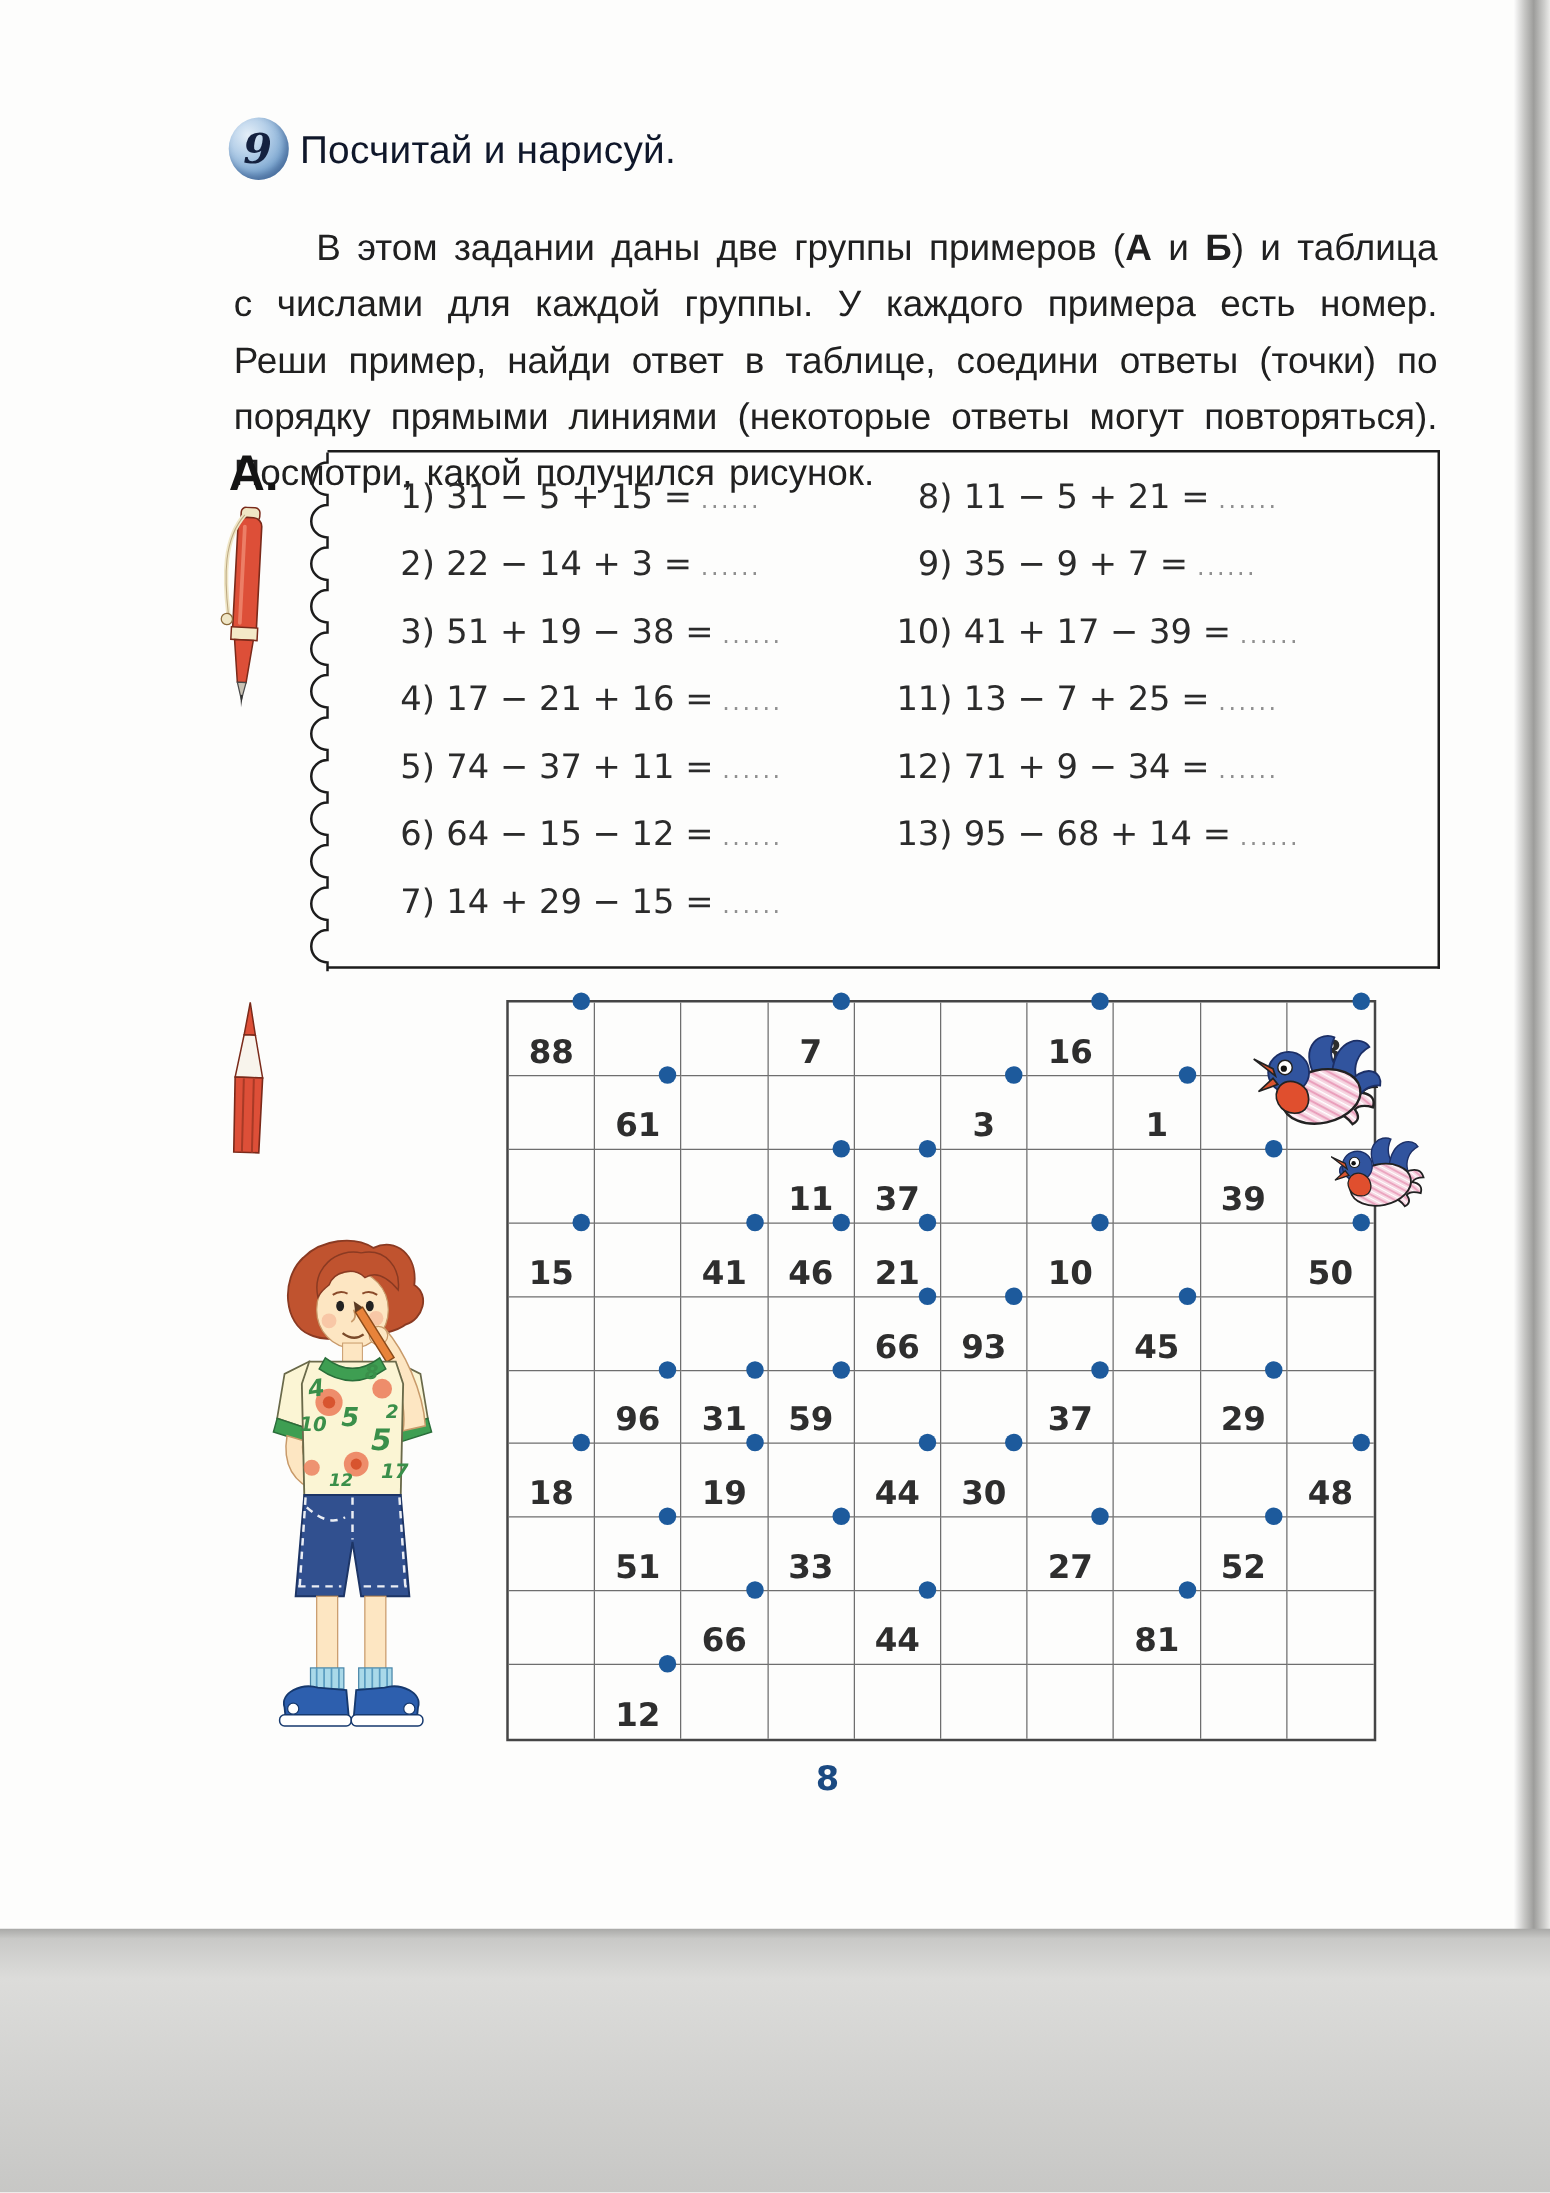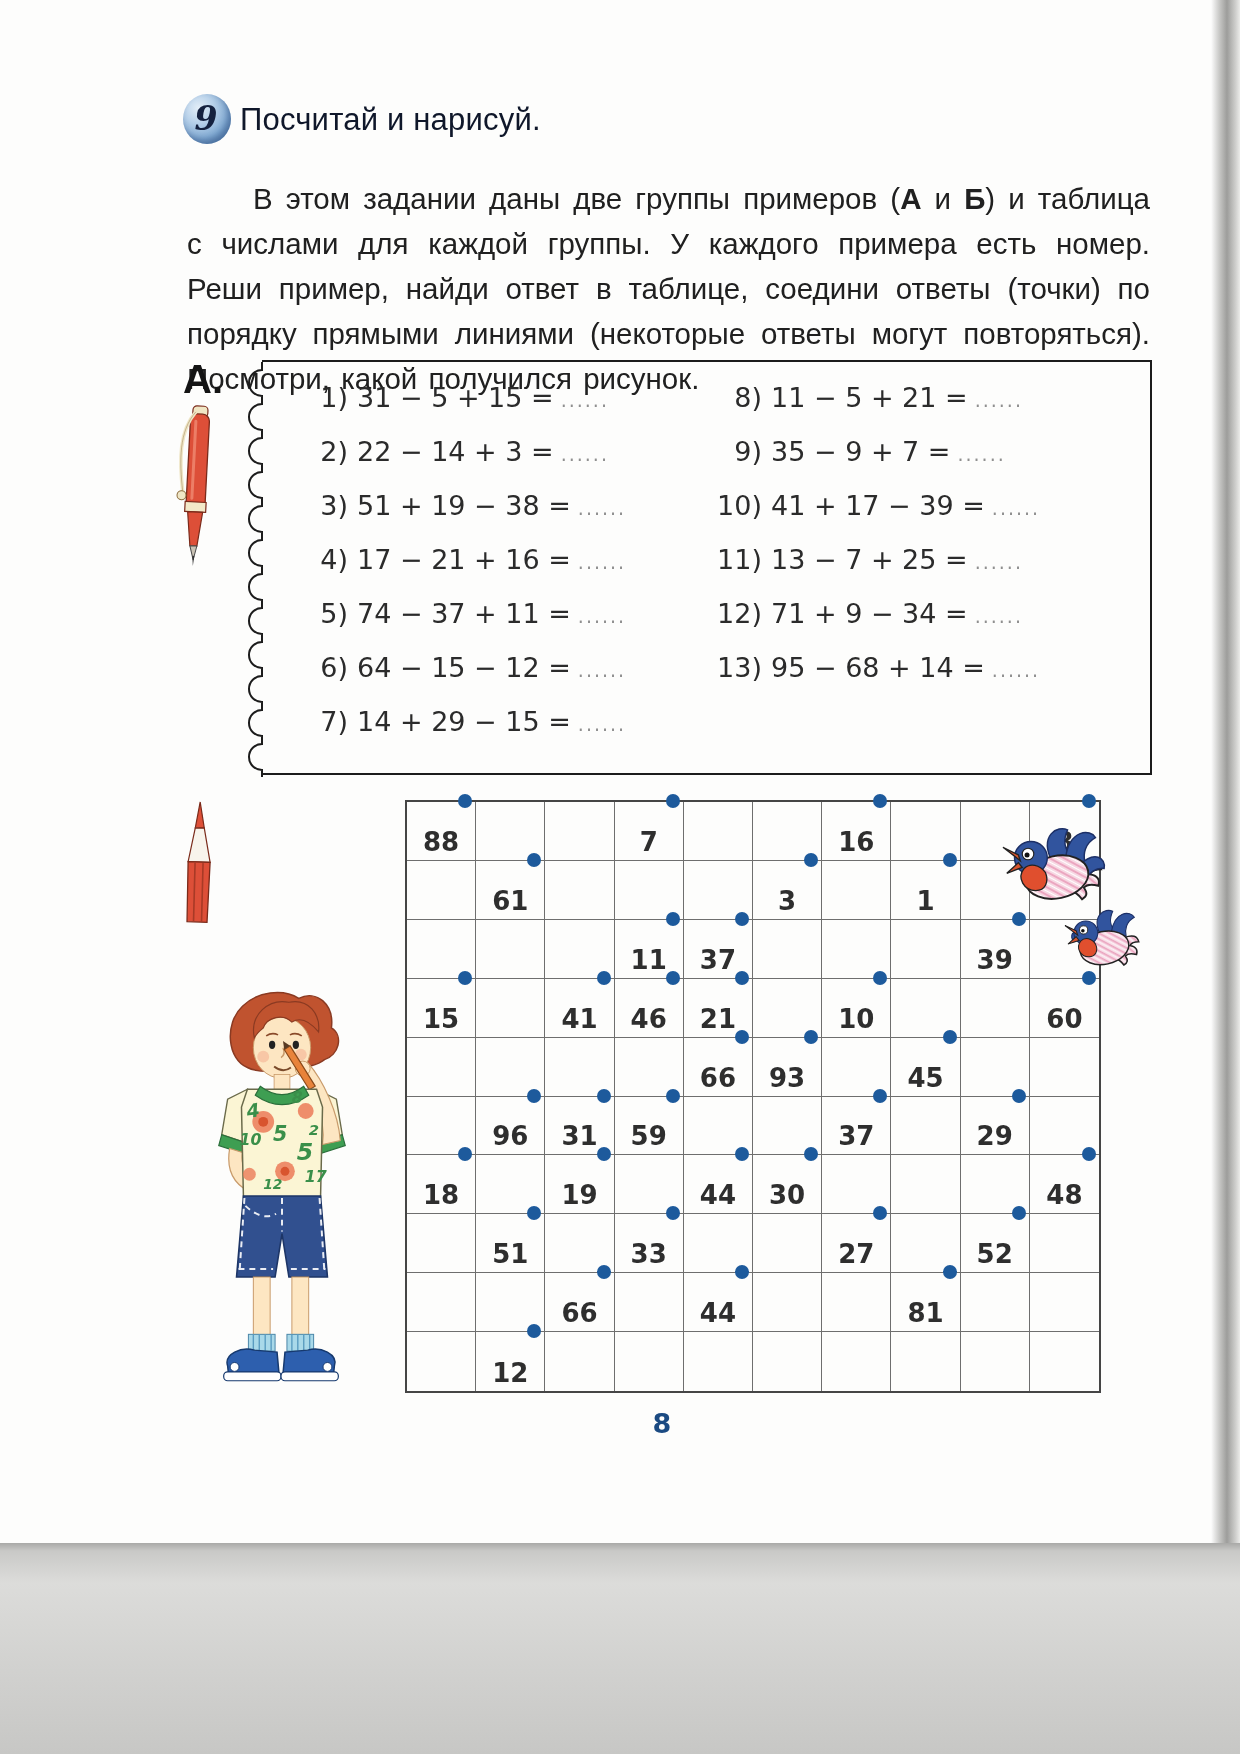--- a/index.html
+++ b/index.html
@@ -329,21 +329,21 @@
         <span class="dot" style="background: rgb(29, 90, 156);"></span>
       </div>
       <div class="cell"></div>
       <div class="cell">
         <span class="num">10</span>
         <span class="dot" style="background: rgb(29, 90, 156);"></span>
       </div>
       <div class="cell"></div>
       <div class="cell"></div>
       <div class="cell lc">
-        <span class="num">60</span>
+        <span class="num">50</span>
         <span class="dot" style="background: rgb(29, 90, 156);"></span>
       </div>
       <div class="cell"></div>
       <div class="cell"></div>
       <div class="cell"></div>
       <div class="cell"></div>
       <div class="cell">
         <span class="num">66</span>
         <span class="dot" style="background: rgb(29, 90, 156);"></span>
       </div>

